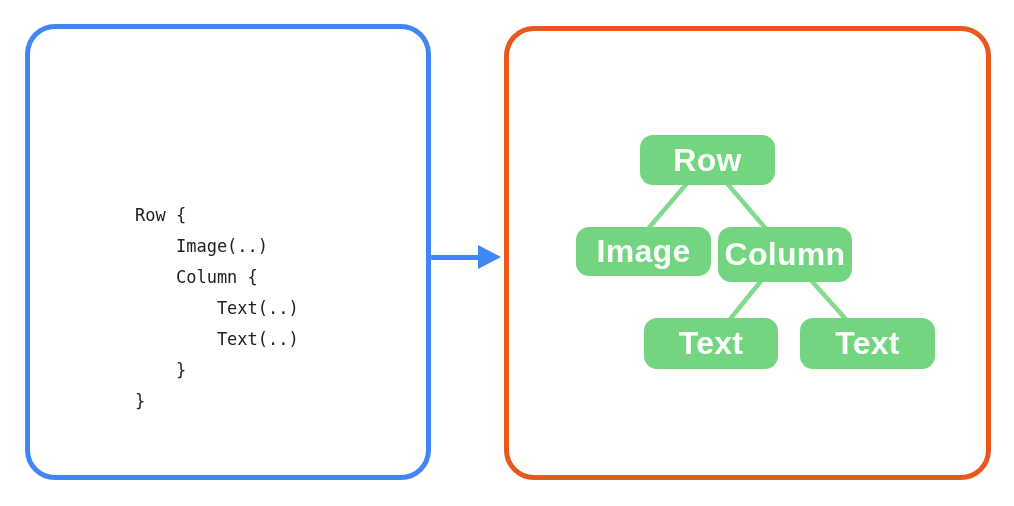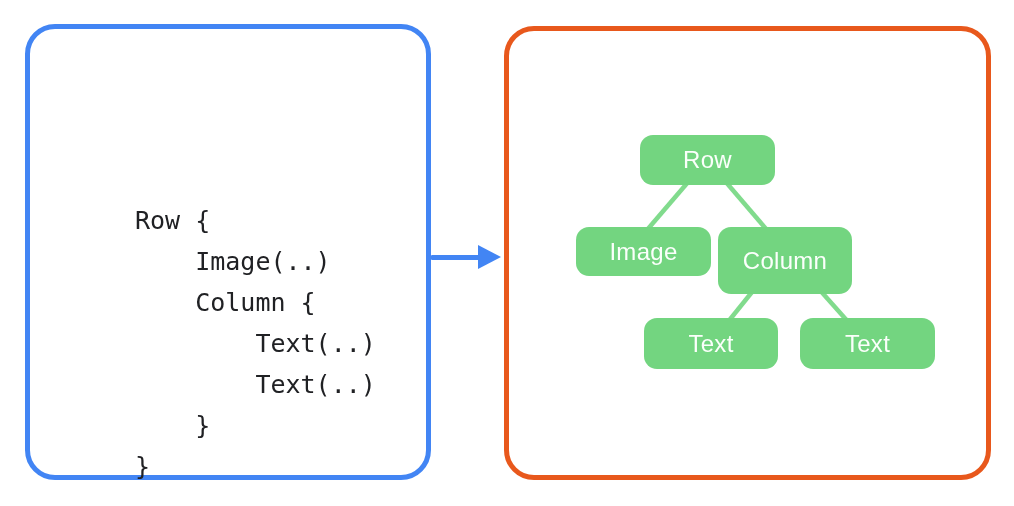--- a/index.html
+++ b/index.html
@@ -36,22 +36,22 @@
     height: 454px;
     border: 5px solid var(--orange, #E8581C);
   }
   
   .code {
     position: absolute;
     left: 105px;
     top: 171px;
     margin: 0;
     font-family: "DejaVu Sans Mono", "Liberation Mono", monospace;
-    font-size: 25px;
-    line-height: 41px;
+    font-size: 17px;
+    line-height: 31px;
     color: var(--code-text, #202124);
     white-space: pre;
   }
   
   .arrow-line {
     position: absolute;
     left: 431px;
     top: 255px;
     width: 49px;
     height: 5px;
@@ -77,31 +77,31 @@
   }
   .edges line {
     stroke: var(--edge-green, #81DB8D);
     stroke-width: 4.5;
   }
   .node {
     position: absolute;
     background: var(--node-green, #73D580);
     border-radius: 13px;
     color: var(--node-text, #FBFFFB);
-    font-size: 24px;
-    font-weight: 400;
+    font-size: 32px;
+    font-weight: 700;
     letter-spacing: 0.3px;
     display: flex;
     align-items: center;
     justify-content: center;
     box-sizing: border-box;
   }
   .node.row    { left: 640px; top: 135px; width: 135px; height: 50px; }
   .node.image  { left: 562px; top: 227px; width: 135px; height: 49px; margin-left: 14px; }
-  .node.column { left: 718px; top: 227px; width: 134px; height: 67px; }
+  .node.column { left: 718px; top: 227px; width: 134px; height: 55px; }
   .node.text1  { left: 644px; top: 318px; width: 134px; height: 51px; }
   .node.text2  { left: 800px; top: 318px; width: 135px; height: 51px; }
 </style>
 </head>
 <body>
 
 <div class="canvas">
 
   <div class="panel left">
     <pre class="code"><span>Row {</span>

